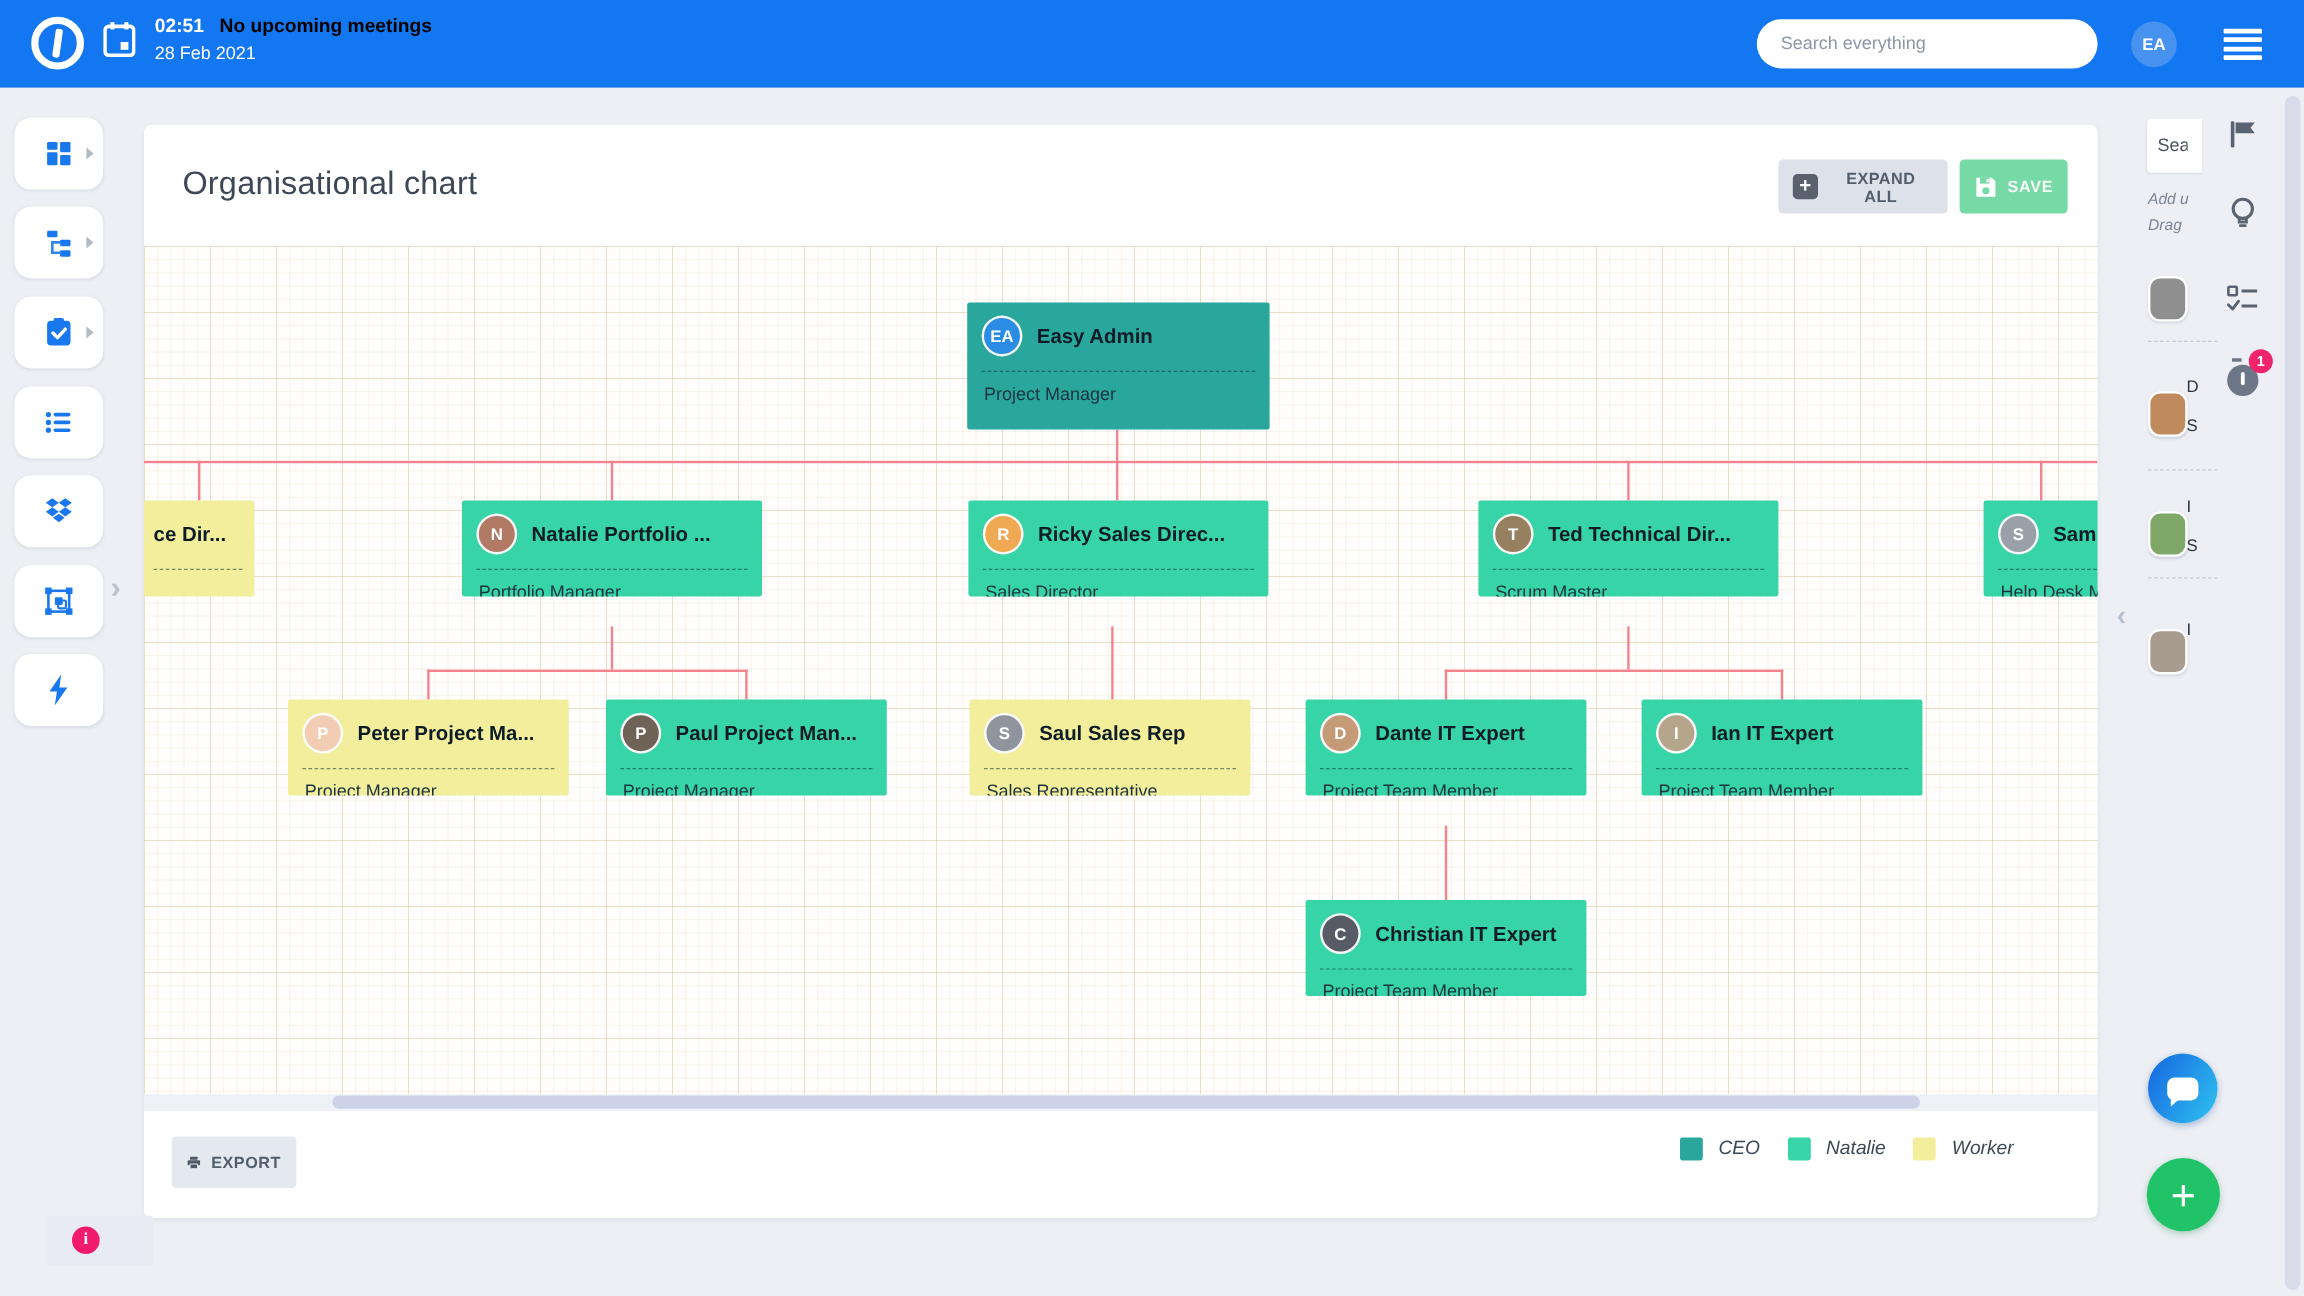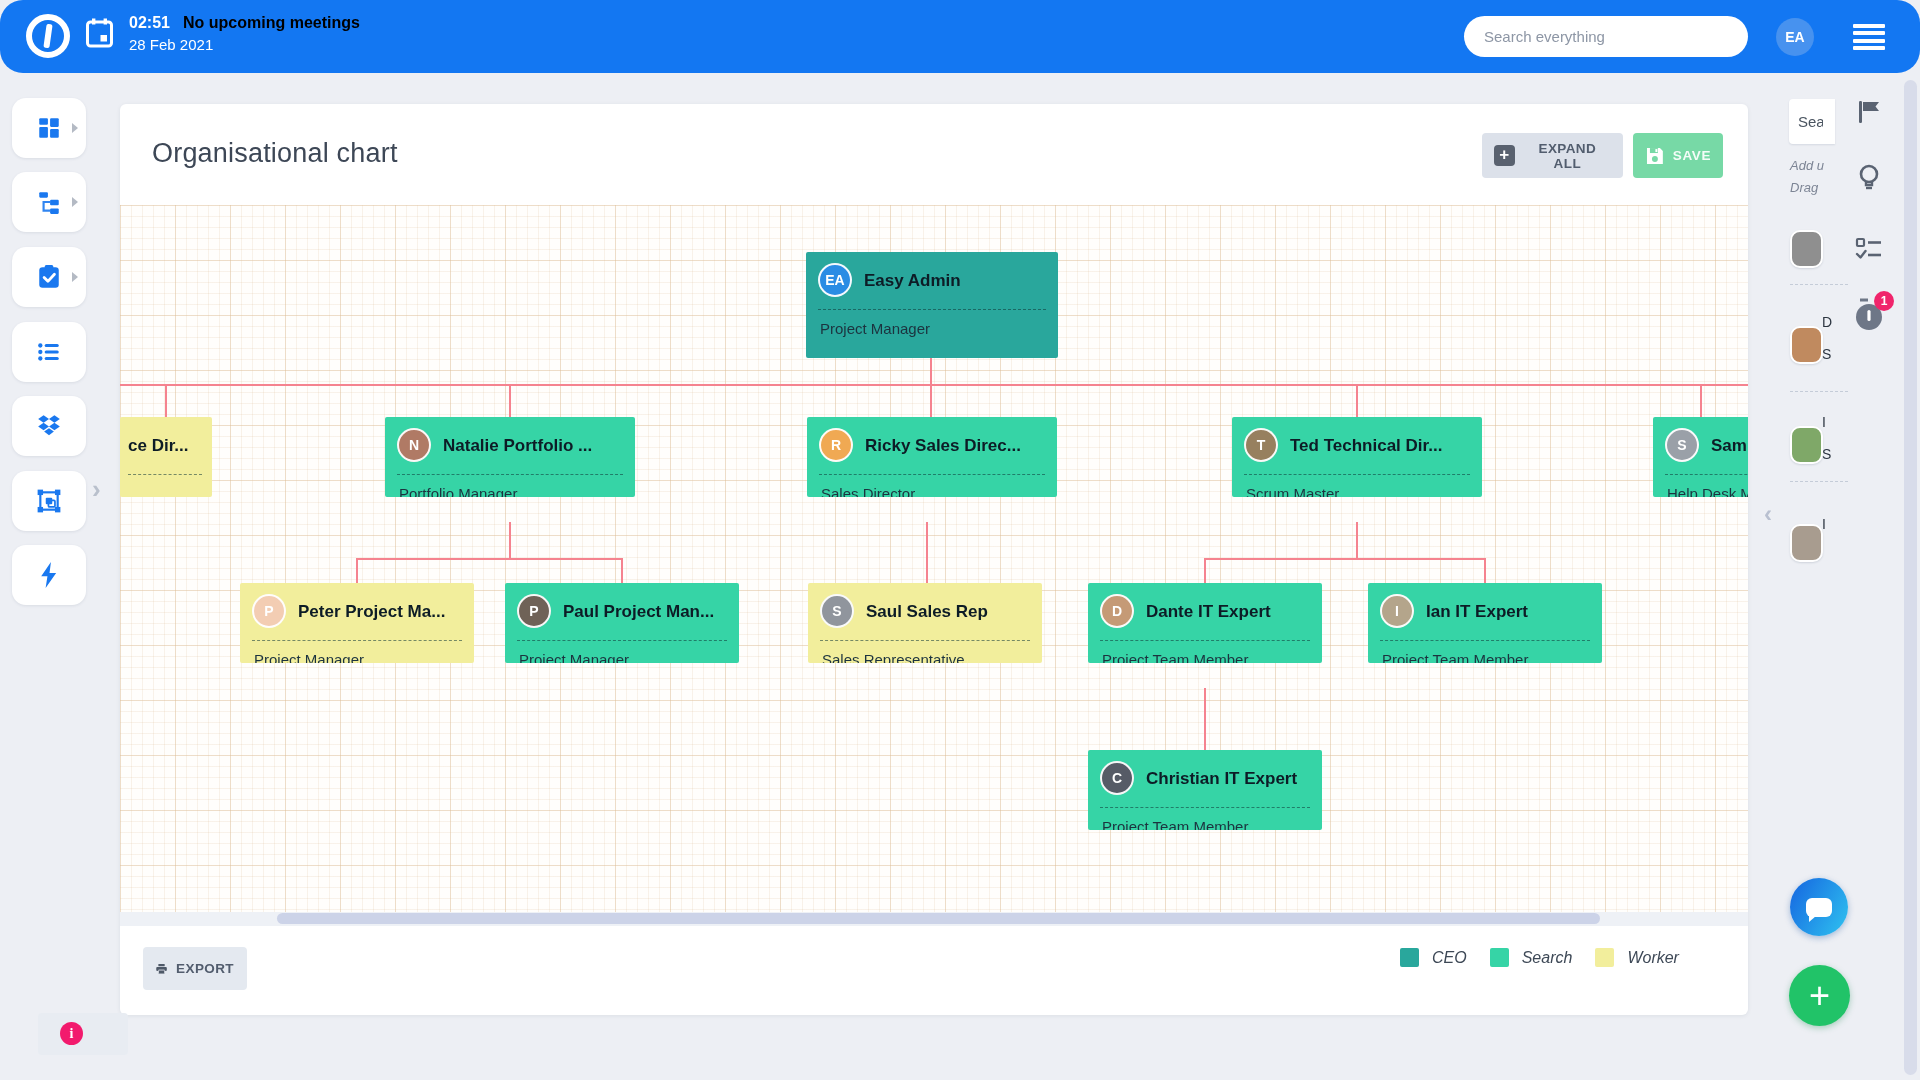--- a/index.html
+++ b/index.html
@@ -81,21 +81,21 @@
 
   
   .fab-chat { position:absolute; left:1790px; top:878px; width:58px; height:58px; border-radius:50%; background:linear-gradient(120deg,#1565e0,#2fc3f0); box-shadow:0 2px 6px rgba(20,80,160,.35); display:flex; align-items:center; justify-content:center; cursor:pointer; }
   .chat-bubble { position:relative; width:26px; height:19px; background:#fff; border-radius:6px; }
   .chat-bubble::after { content:""; position:absolute; left:3px; bottom:-5px; width:0; height:0; border-top:6px solid #fff; border-right:7px solid transparent; }
   .fab-plus { position:absolute; left:1789px; top:965px; width:61px; height:61px; border-radius:50%; box-shadow:0 2px 6px rgba(30,140,80,.35); color:#fff; font-size:36px; font-weight:300; display:flex; align-items:center; justify-content:center; cursor:pointer; }
 </style>
 </head>
 <body>
 
-<div class="topbar" style="background: rgb(19, 119, 242); border-radius: 23px;">
+<div class="topbar" style="background: rgb(19, 119, 242);">
   <div class="logo-ring">
       <div class="logo-bar"></div>
     </div>
   <svg class="cal-icon" width="27" height="30" viewBox="0 0 27 30">
     <rect x="1.5" y="4" width="24" height="24" rx="3" fill="none" stroke="#fff" stroke-width="3"></rect>
     <rect x="6" y="0.5" width="3.4" height="6" fill="#fff"></rect>
       <rect x="17.6" y="0.5" width="3.4" height="6" fill="#fff"></rect>
     <rect x="14.5" y="17" width="6.5" height="6.5" fill="#fff"></rect>
   </svg>
   <div class="tb-time">02:51</div>
@@ -339,21 +339,21 @@
   <span class="lbl">EXPORT</span>
 </button>
 
 <div class="legend">
   <div class="item">
     <div class="sw" style="background: rgb(41, 167, 156);"></div>
     <div class="lg-lbl">CEO</div>
   </div>
   <div class="item">
     <div class="sw" style="background: rgb(54, 212, 166);"></div>
-    <div class="lg-lbl">Search</div>
+    <div class="lg-lbl">Natalie</div>
   </div>
   <div class="item">
     <div class="sw" style="background: rgb(242, 238, 156);"></div>
     <div class="lg-lbl">Worker</div>
   </div>
 </div>
 
 <div class="info-wrap">
   <div class="info-dot" style="background: rgb(242, 26, 109);">i</div>
 </div>

